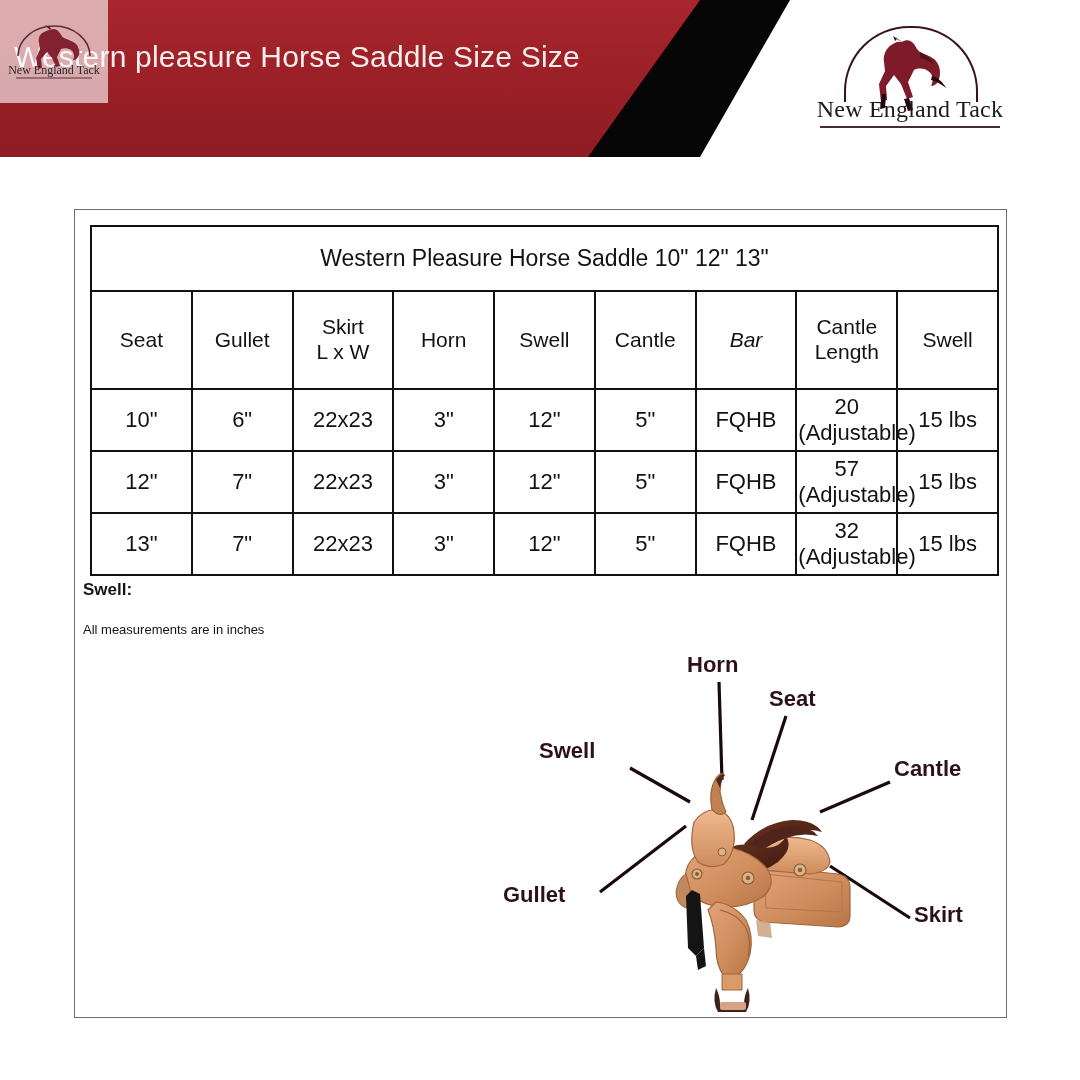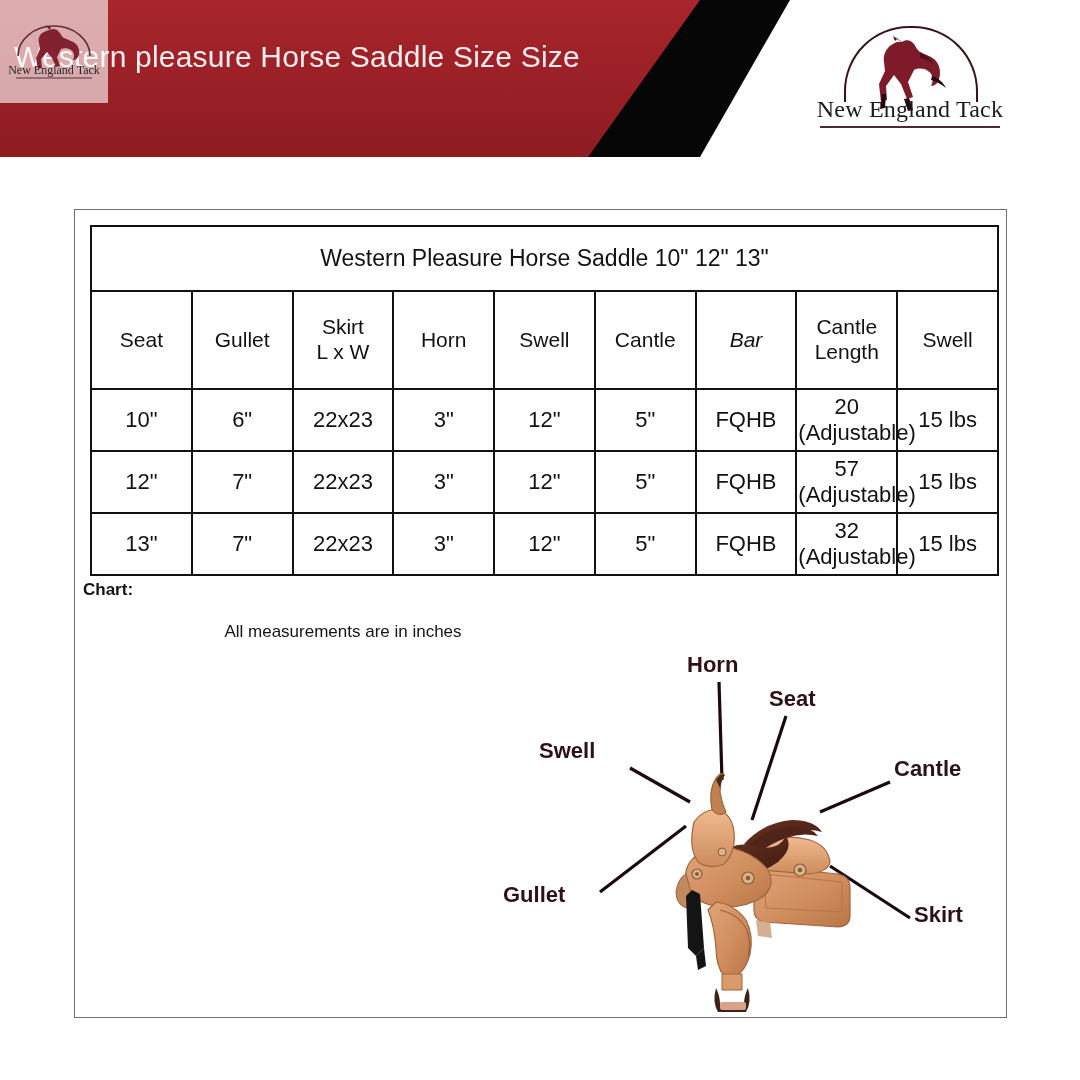--- a/index.html
+++ b/index.html
@@ -105,21 +105,21 @@
   .col-stirrup{width:200px;}
   .col-weight{width:97px;}
 
   
   #note{
     position:absolute;left:83px;top:580px;width:520px;
     color:#141414;
   }
   #note .note-head{font-size:17px;font-weight:bold;margin-bottom:22px;}
   #note .note-body{font-size:17px;line-height:1.62;}
-  #note .note-foot{font-size:17px;text-align:center;}
+  #note .note-foot{font-size:13px;}
 
   
   #diagram{
     position:absolute;left:490px;top:630px;width:520px;height:390px;
   }
   #diagram .lbl{
     position:absolute;
     font-size:22px;font-weight:bold;color:#2e1117;
     white-space:nowrap;
   }
@@ -221,21 +221,21 @@
       <td>12"</td>
       <td>5"</td>
       <td>FQHB</td>
       <td>32 (Adjustable)</td>
       <td>15 lbs</td>
     </tr>
   </tbody>
 </table>
 
 <div id="note">
-  <div class="note-head">Chart:</div>
+  <div class="note-head">Swell:</div>
   <div class="note-foot">All measurements are in inches</div>
 </div>
 
 <div id="diagram">
 
   <svg id="leader-lines" viewBox="0 0 520 390">
     <line x1="229" y1="52" x2="232" y2="150" stroke="#1a0a0e" stroke-width="3.2"></line>
     <line x1="296" y1="86" x2="262" y2="190" stroke="#1a0a0e" stroke-width="3.2"></line>
     <line x1="140" y1="138" x2="200" y2="172" stroke="#1a0a0e" stroke-width="3.2"></line>
     <line x1="400" y1="152" x2="330" y2="182" stroke="#1a0a0e" stroke-width="3.2"></line>

